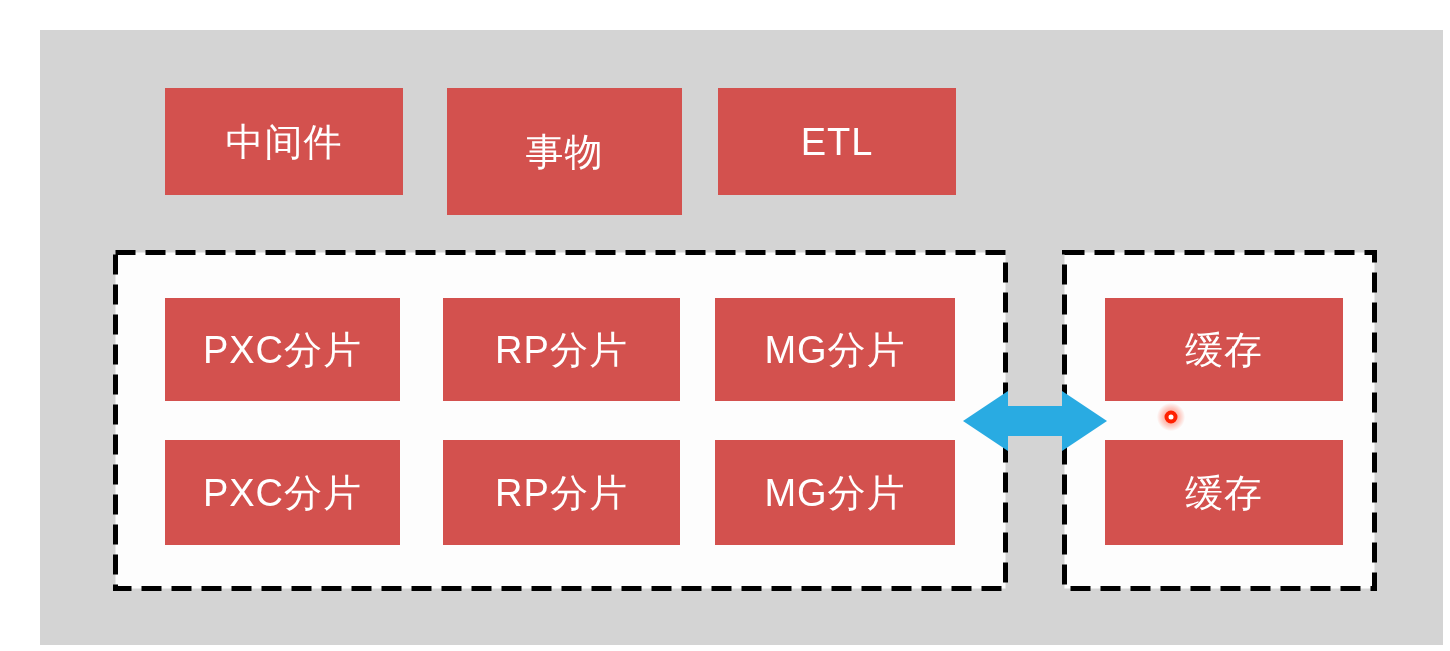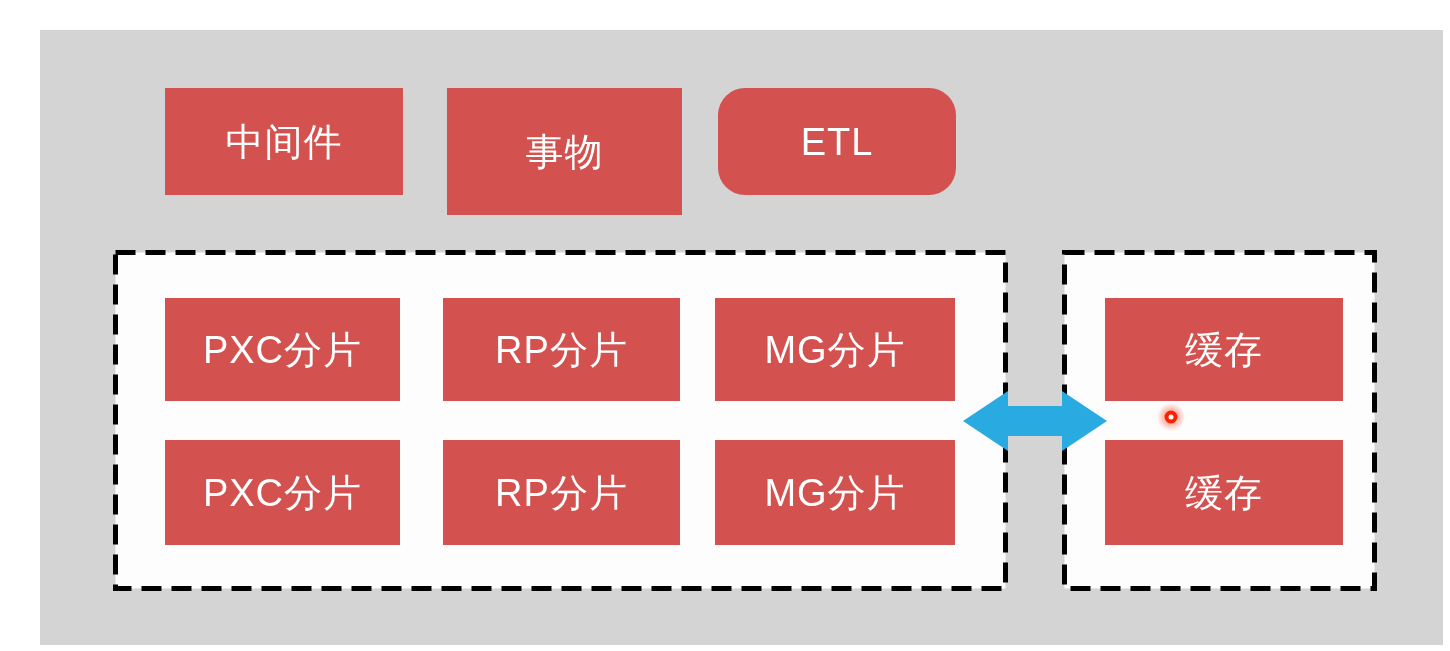--- a/index.html
+++ b/index.html
@@ -89,21 +89,21 @@
 </style>
 </head>
 <body>
 
 <div class="page">
 
   <div class="panel"></div>
 
   <div class="node" style="left:165px; top:80px; width:238px; height:107px;">中间件</div>
   <div class="node" style="left:447px; top:80px; width:235px; height:127px;">事物</div>
-  <div class="node" style="left:718px; top:80px; width:238px; height:107px;border-radius:27px;">ETL</div>
+  <div class="node" style="left:718px; top:80px; width:238px; height:107px;">ETL</div>
 
   <svg class="container-svg" style="left:113px; top:242px;" width="895" height="341">
     <rect x="2.5" y="2.5" width="890" height="336"></rect>
   </svg>
 
   <div class="node" style="left:165px; top:290px; width:235px; height:103px;">PXC分片</div>
   <div class="node" style="left:443px; top:290px; width:237px; height:103px;">RP分片</div>
   <div class="node" style="left:715px; top:290px; width:240px; height:103px;">MG分片</div>
 
   <div class="node" style="left:165px; top:432px; width:235px; height:105px;">PXC分片</div>

